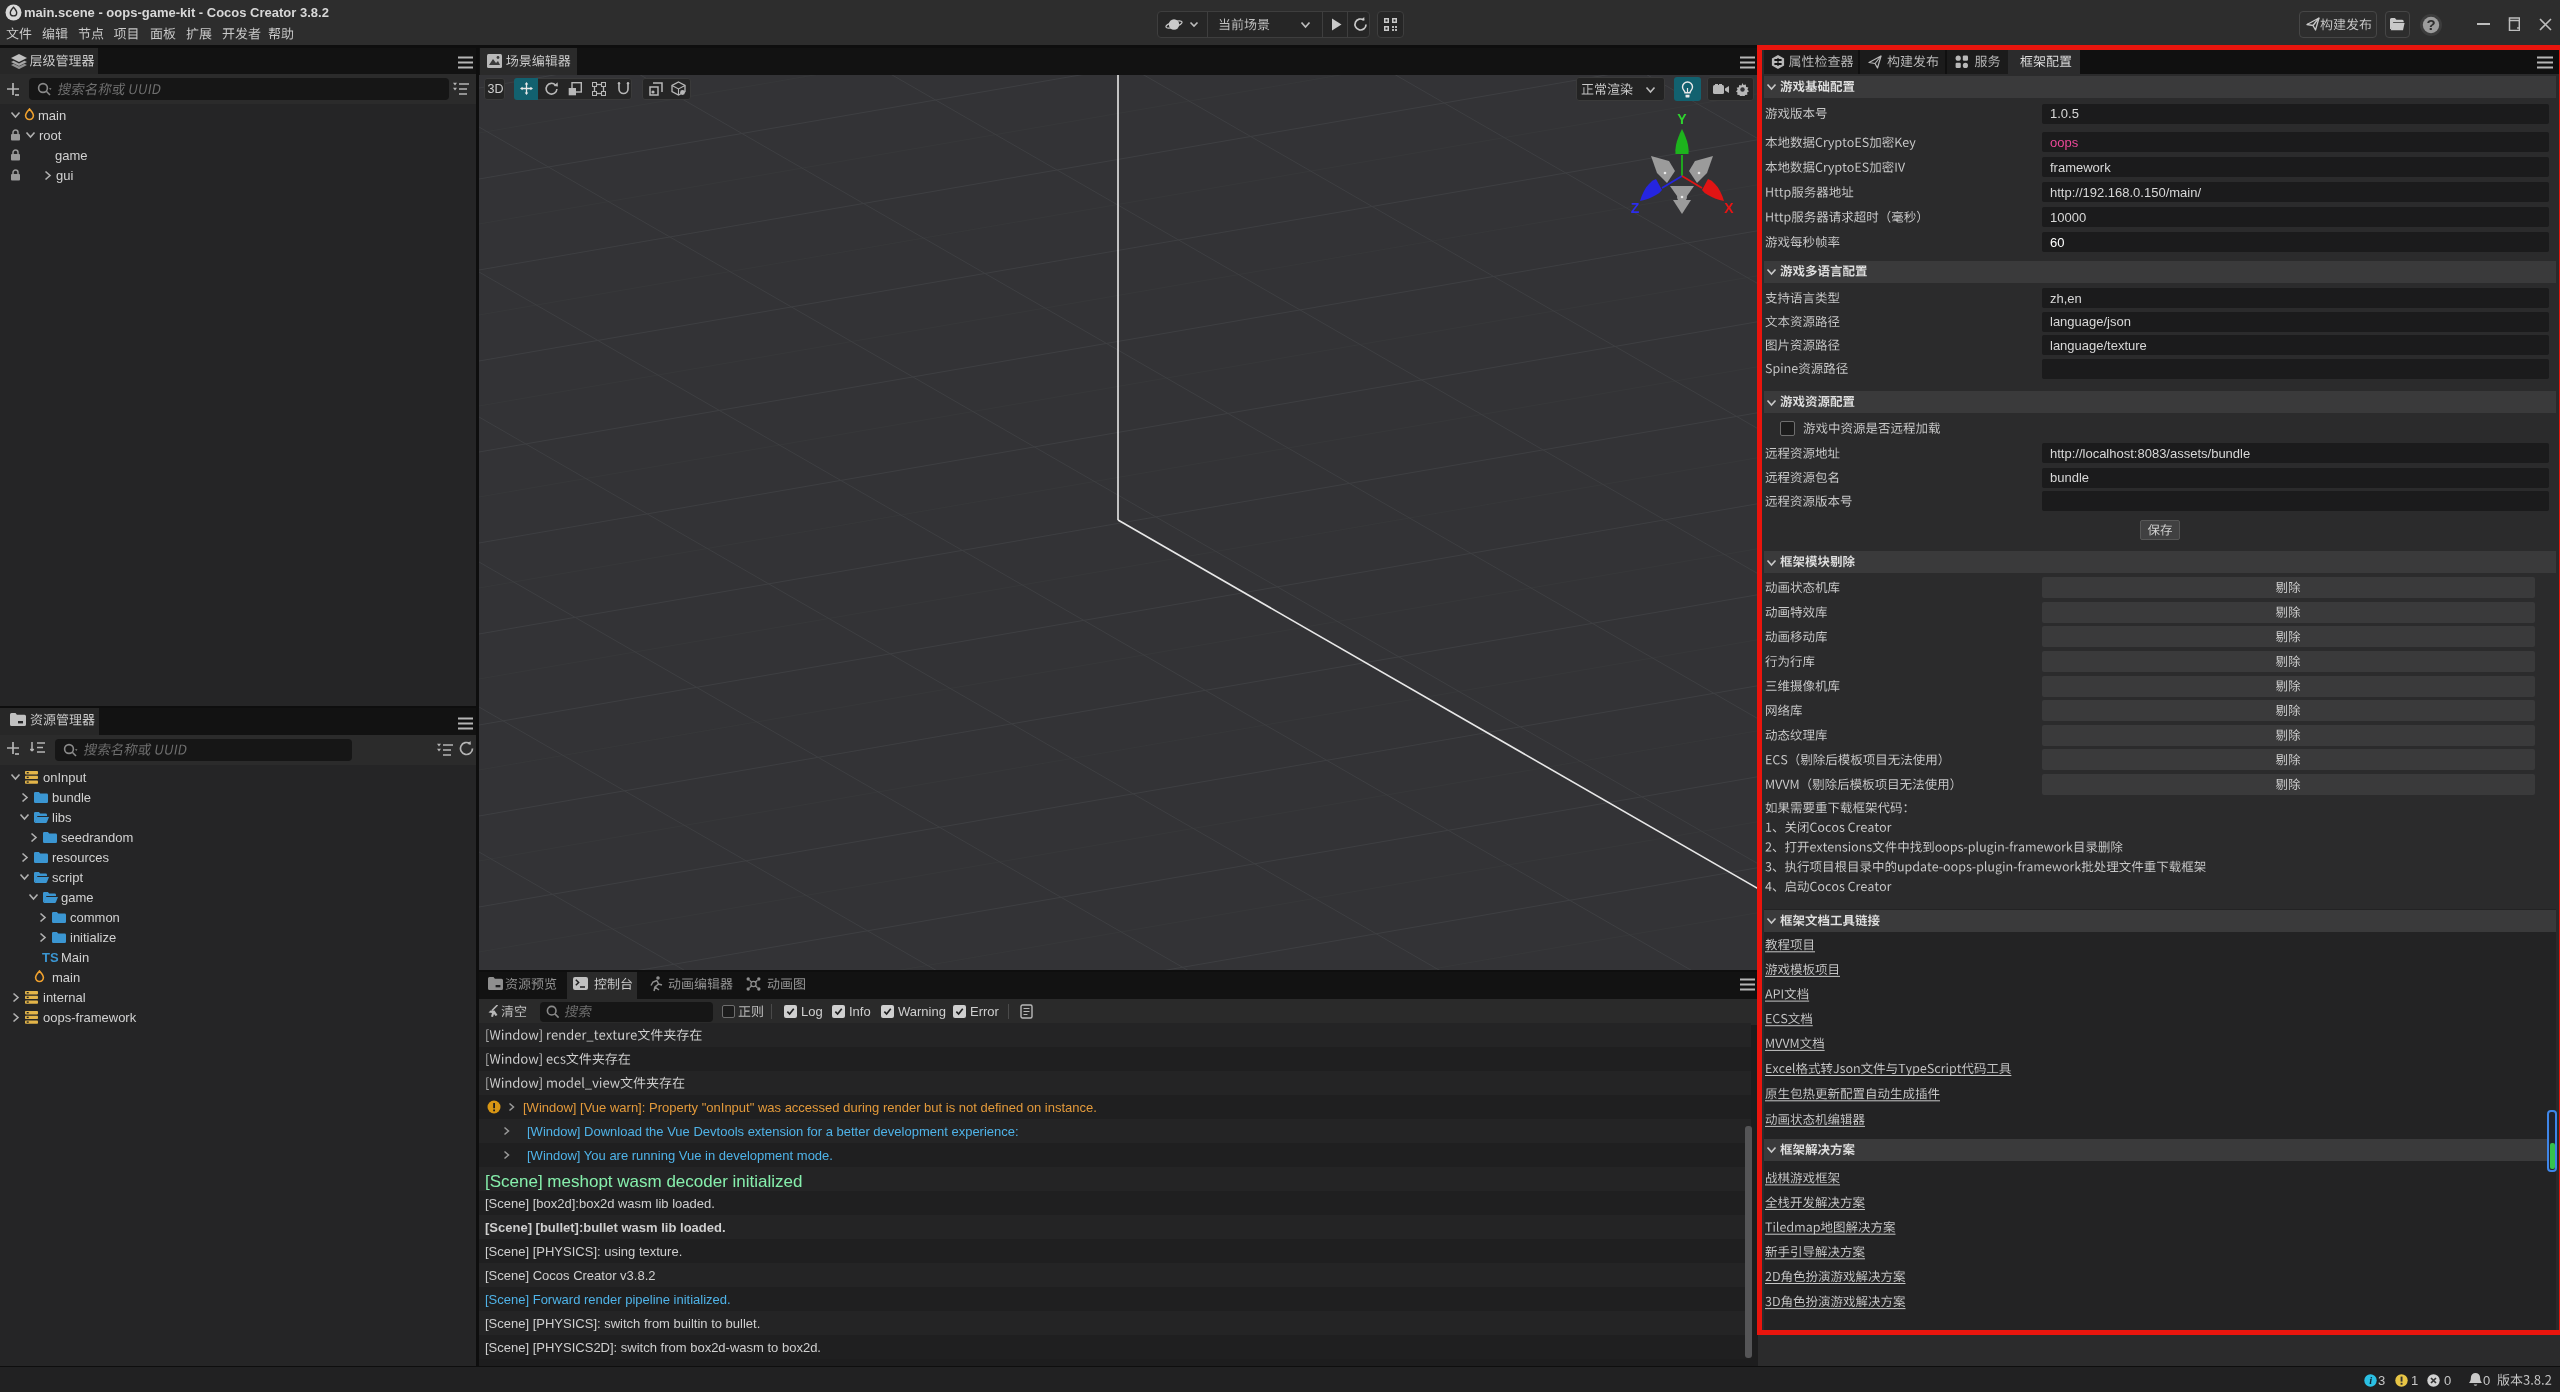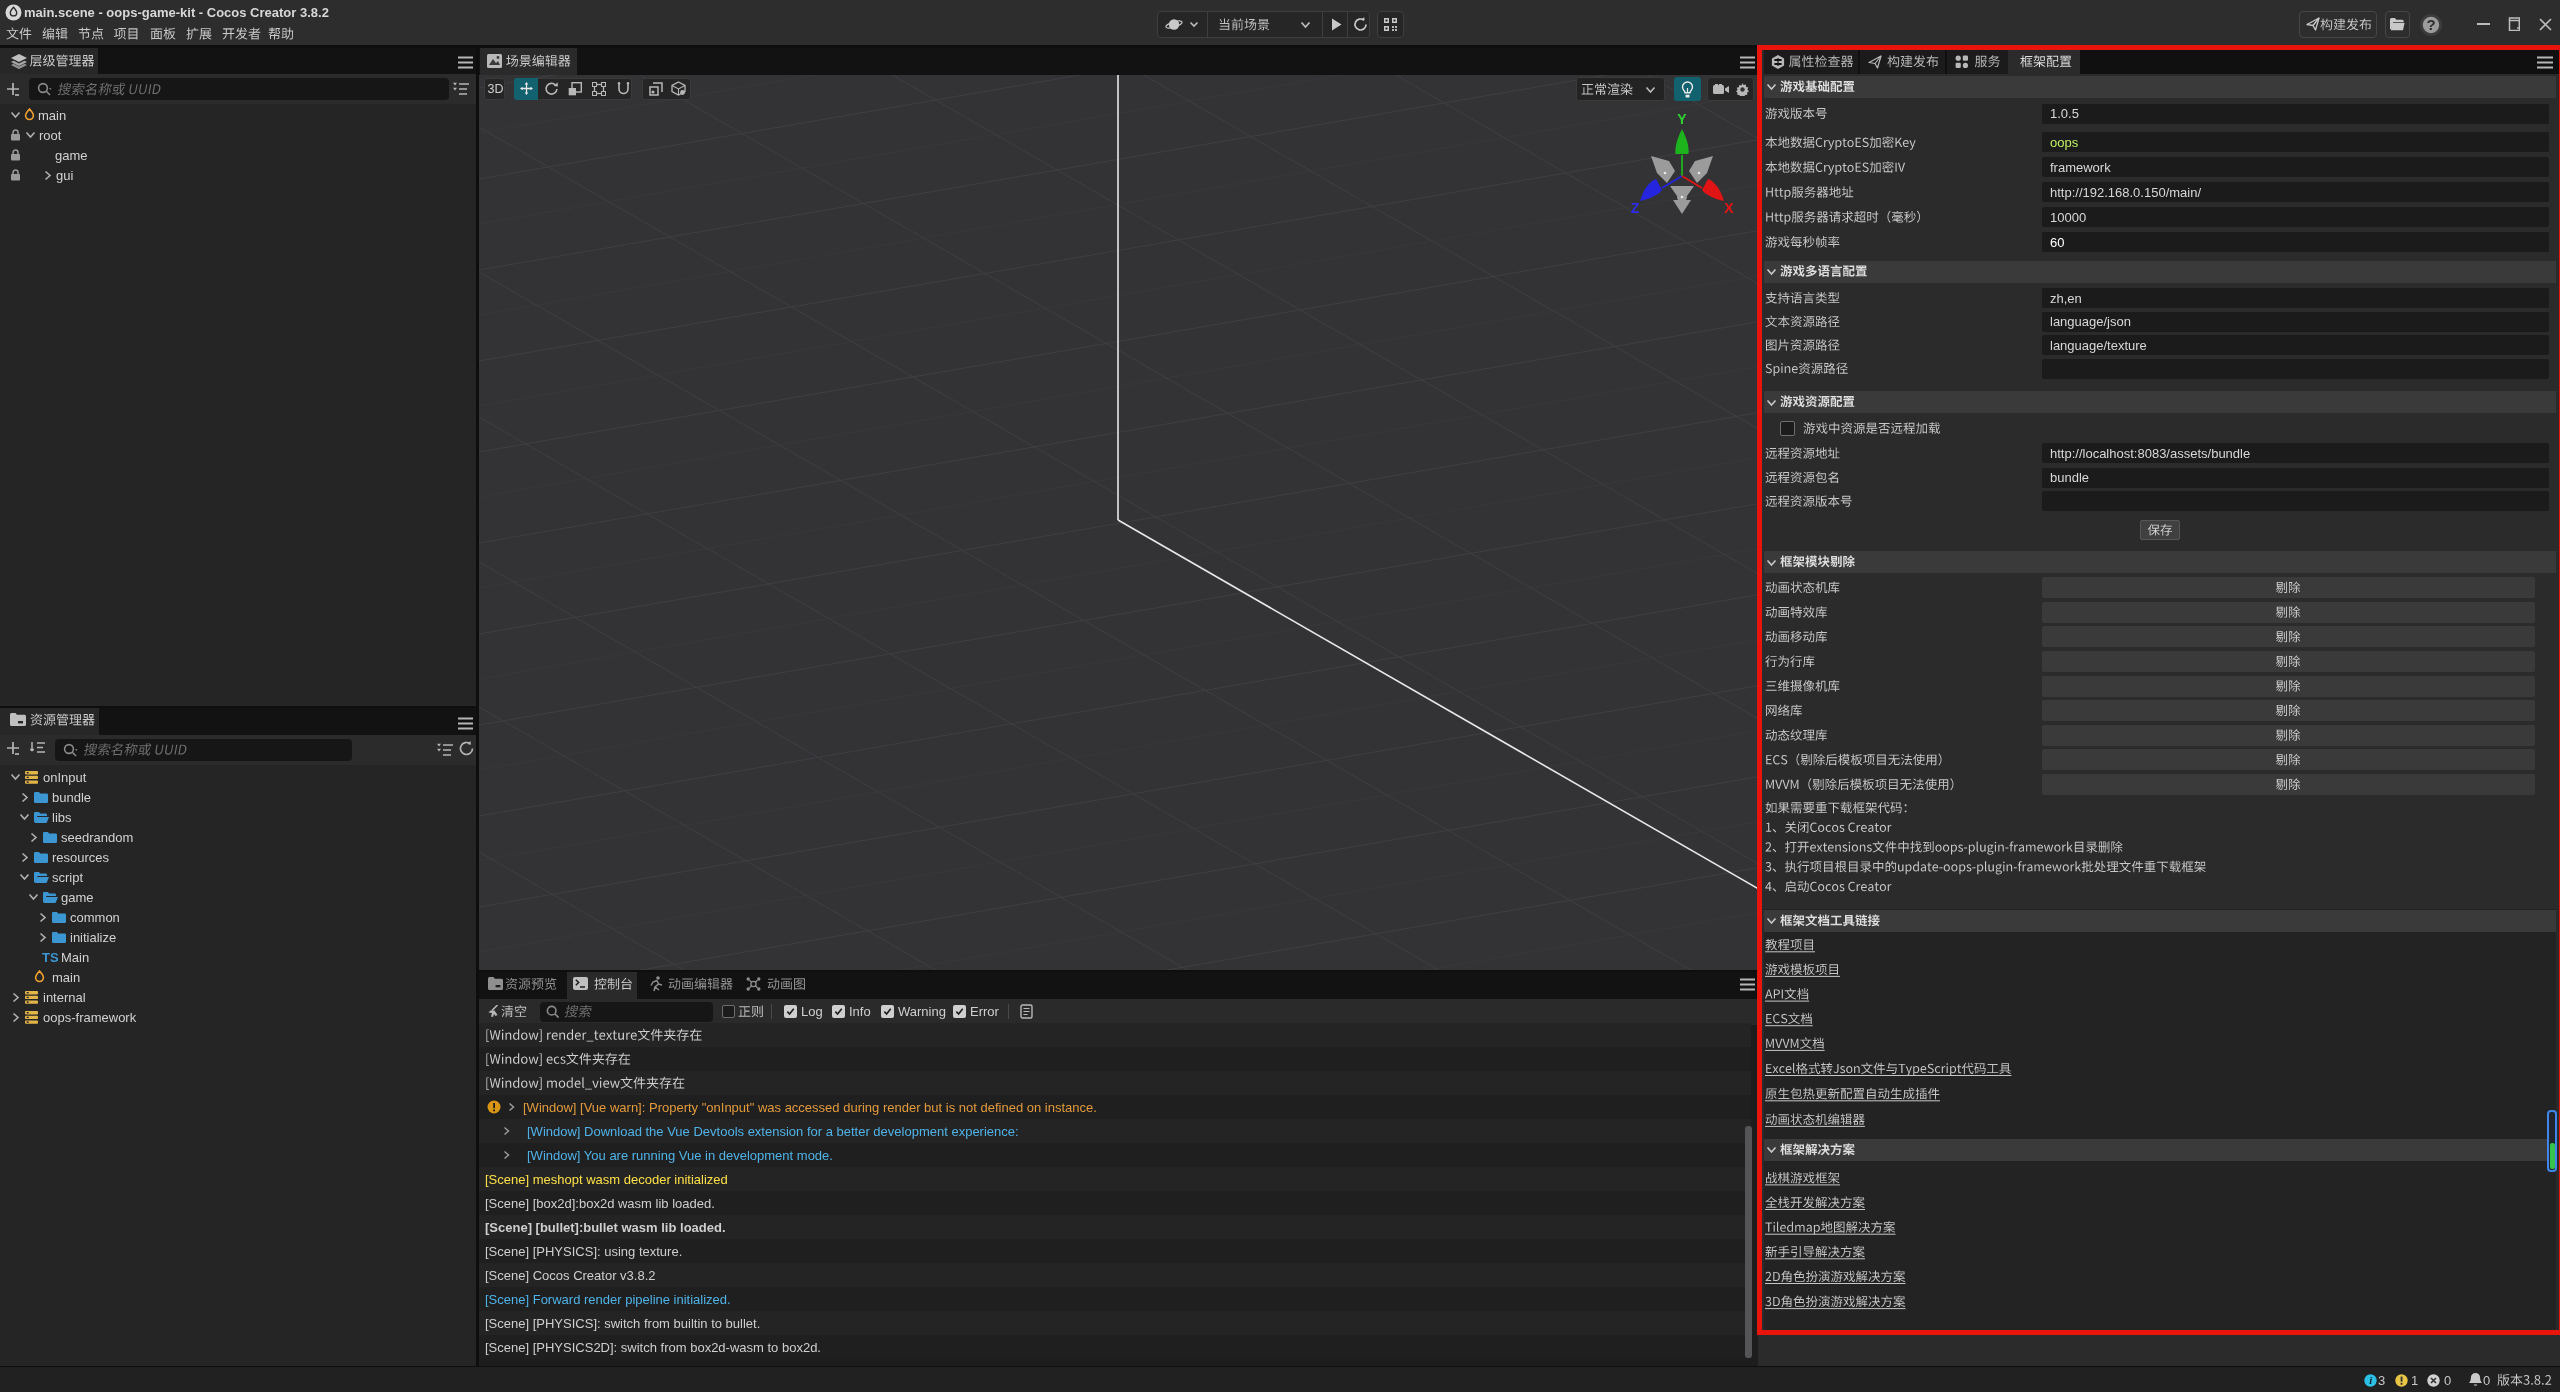--- a/index.html
+++ b/index.html
@@ -468,21 +468,21 @@
     <svg class="a" style="left:503px;top:1126px" width="7" height="10" viewBox="0 0 7 10">
       <path d="M1.5 1.5 5.5 5l-4 3.5" stroke="#9a9a9a" stroke-width="1.5" fill="none"></path>
     </svg>
     <div class="tx" style="left:527px;top:1124.5px;font-size:13px;color:#4fb3e8;font-weight:400;">[Window] Download the Vue Devtools extension for a better development experience:</div>
     <div class="a" style="left:479px;top:1143px;width:1272px;height:24px;background:#1f1f20;"></div>
     <svg class="a" style="left:503px;top:1150px" width="7" height="10" viewBox="0 0 7 10">
       <path d="M1.5 1.5 5.5 5l-4 3.5" stroke="#9a9a9a" stroke-width="1.5" fill="none"></path>
     </svg>
     <div class="tx" style="left:527px;top:1148.5px;font-size:13px;color:#4fb3e8;font-weight:400;">[Window] You are running Vue in development mode.</div>
     <div class="a" style="left:479px;top:1167px;width:1272px;height:24px;background:#242425;"></div>
-    <div class="tx" style="left:485px;top:1172.5px;font-size:13px;color:#fde047;font-weight:400;">[Scene] meshopt wasm decoder initialized</div>
+    <div class="tx" style="left:485px;top:1172.5px;font-size:17px;color:#86efac;font-weight:400;">[Scene] meshopt wasm decoder initialized</div>
     <div class="a" style="left:479px;top:1191px;width:1272px;height:24px;background:#1f1f20;"></div>
     <div class="tx" style="left:485px;top:1196.5px;font-size:13px;color:#cfcfcf;font-weight:400;">[Scene] [box2d]:box2d wasm lib loaded.</div>
     <div class="a" style="left:479px;top:1215px;width:1272px;height:24px;background:#242425;"></div>
     <div class="tx" style="left:485px;top:1220.5px;font-size:13px;color:#cfcfcf;font-weight:700;">[Scene] [bullet]:bullet wasm lib loaded.</div>
     <div class="a" style="left:479px;top:1239px;width:1272px;height:24px;background:#1f1f20;"></div>
     <div class="tx" style="left:485px;top:1244.5px;font-size:13px;color:#cfcfcf;font-weight:400;">[Scene] [PHYSICS]: using texture.</div>
     <div class="a" style="left:479px;top:1263px;width:1272px;height:24px;background:#242425;"></div>
     <div class="tx" style="left:485px;top:1268.5px;font-size:13px;color:#cfcfcf;font-weight:400;">[Scene] Cocos Creator v3.8.2</div>
     <div class="a" style="left:479px;top:1287px;width:1272px;height:24px;background:#1f1f20;"></div>
     <div class="tx" style="left:485px;top:1292.5px;font-size:13px;color:#4fb3e8;font-weight:400;">[Scene] Forward render pipeline initialized.</div>
@@ -516,21 +516,21 @@
     <svg class="a" style="left:2537px;top:56px" width="16" height="13" viewBox="0 0 16 13">
       <path d="M0 1.5h16M0 6.5h16M0 11.5h16" stroke="#b5b5b5" stroke-width="1.8"></path>
     </svg>
     <div class="a" style="left:1764px;top:75.5px;width:792px;height:22px;background:#3a3a3b;"></div>
     <svg class="a" style="left:1766px;top:83px" width="11" height="8" viewBox="0 0 11 8">
       <path d="M1.5 1.5 5.5 6l4-4.5" stroke="#c8c8c8" stroke-width="1.6" fill="none"></path>
     </svg>
     <div class="a" style="left:2042px;top:103.5px;width:507px;height:20px;background:#1b1b1c;border-radius:2px;"></div>
     <div class="tx" style="left:2050px;top:107.0px;font-size:13px;color:#d8d8d8;font-weight:400;">1.0.5</div>
     <div class="a" style="left:2042px;top:132.4px;width:507px;height:20px;background:#1b1b1c;border-radius:2px;"></div>
-    <div class="tx" style="left:2050px;top:135.9px;font-size:13px;color:#bef264;font-weight:400;">oops</div>
+    <div class="tx" style="left:2050px;top:135.9px;font-size:13px;color:#ec4899;font-weight:400;">oops</div>
     <div class="a" style="left:2042px;top:157.3px;width:507px;height:20px;background:#1b1b1c;border-radius:2px;"></div>
     <div class="tx" style="left:2050px;top:160.8px;font-size:13px;color:#d8d8d8;font-weight:400;">framework</div>
     <div class="a" style="left:2042px;top:182.2px;width:507px;height:20px;background:#1b1b1c;border-radius:2px;"></div>
     <div class="tx" style="left:2050px;top:185.7px;font-size:13px;color:#d8d8d8;font-weight:400;">http://192.168.0.150/main/</div>
     <div class="a" style="left:2042px;top:207.1px;width:507px;height:20px;background:#1b1b1c;border-radius:2px;"></div>
     <div class="tx" style="left:2050px;top:210.6px;font-size:13px;color:#d8d8d8;font-weight:400;">10000</div>
     <div class="a" style="left:2042px;top:232px;width:507px;height:20px;background:#1b1b1c;border-radius:2px;"></div>
     <div class="tx" style="left:2050px;top:235.5px;font-size:13px;color:#ffffff;font-weight:400;">60</div>
     <div class="a" style="left:1764px;top:260.5px;width:792px;height:22px;background:#3a3a3b;"></div>
     <svg class="a" style="left:1766px;top:268px" width="11" height="8" viewBox="0 0 11 8">

